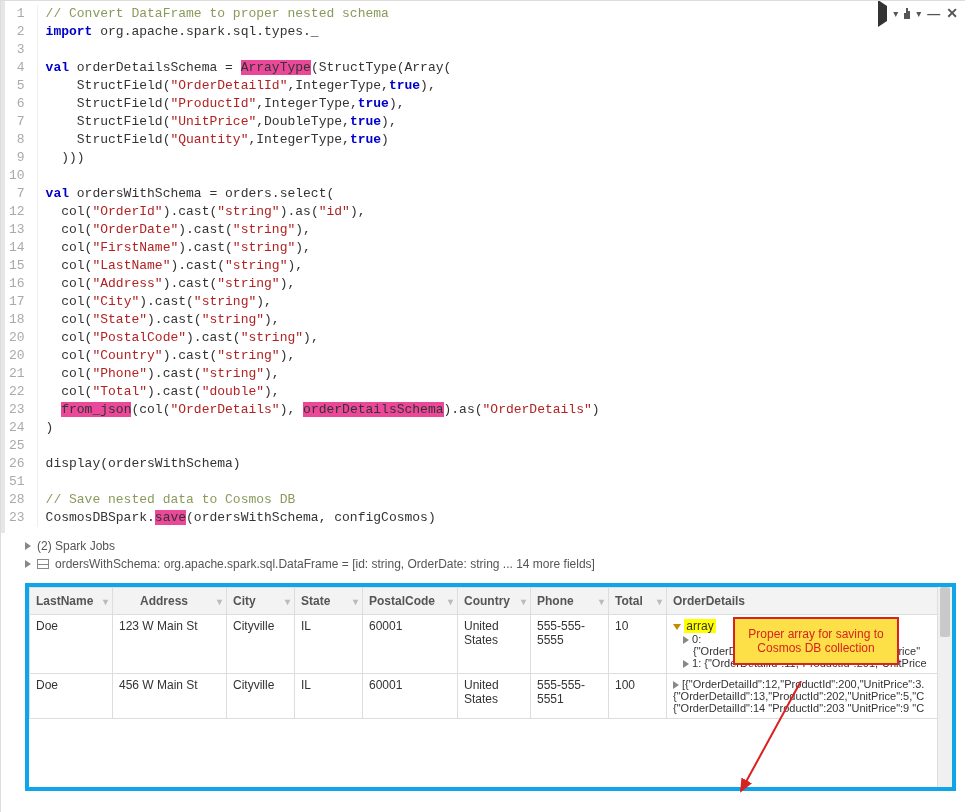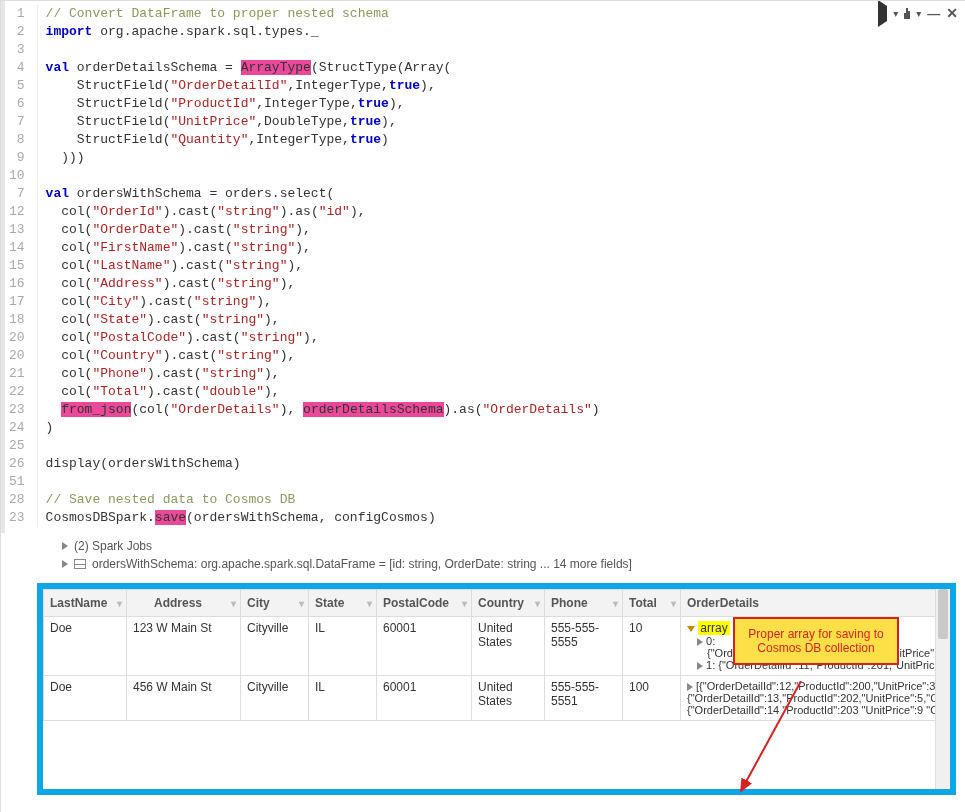--- a/index.html
+++ b/index.html
@@ -63,34 +63,33 @@
   .codelines div { white-space: pre; }
   .tok-comment { color: #8a9a5b; }
   .tok-key { color: #0000cc; font-weight: bold; }
   .tok-str { color: #b22222; }
   .hl { background: #ec4899; }
 
   .output {
     padding: 4px 10px 4px 24px;
     font-size: 12px;
     color: #555;
-    margin-left: 37px;
   }
   .output-row { display:flex; align-items:center; gap:6px; padding:2px 0;}
   .tri-right { width:0; height:0; border-top:4px solid transparent; border-bottom:4px solid transparent; border-left:6px solid #888; display:inline-block;}
   .df-ico { width:12px; height:10px; background:
     linear-gradient(#888,#888), linear-gradient(#888,#888), linear-gradient(#888,#888),
     linear-gradient(#888,#888), linear-gradient(#888,#888);
     background-size: 100% 1px, 100% 1px, 100% 1px, 1px 100%, 1px 100%;
     background-position: 0 0, 0 50%, 0 100%, 0 0, 100% 0;
     background-repeat:no-repeat; display:inline-block;}
 
   .table-wrap {
-    margin: 6px 10px 0 36px;
-    border: 6px solid #0ea5e9;
+    margin: 6px 10px 0 24px;
+    border: 4px solid #0ea5e9;
     height: 200px;
     overflow: hidden;
     display:flex;
   }
   .table-scroll { flex:1; overflow:auto;}
   table {
     border-collapse: collapse;
     width: 100%;
     table-layout: fixed;
     font-size: 12px;

